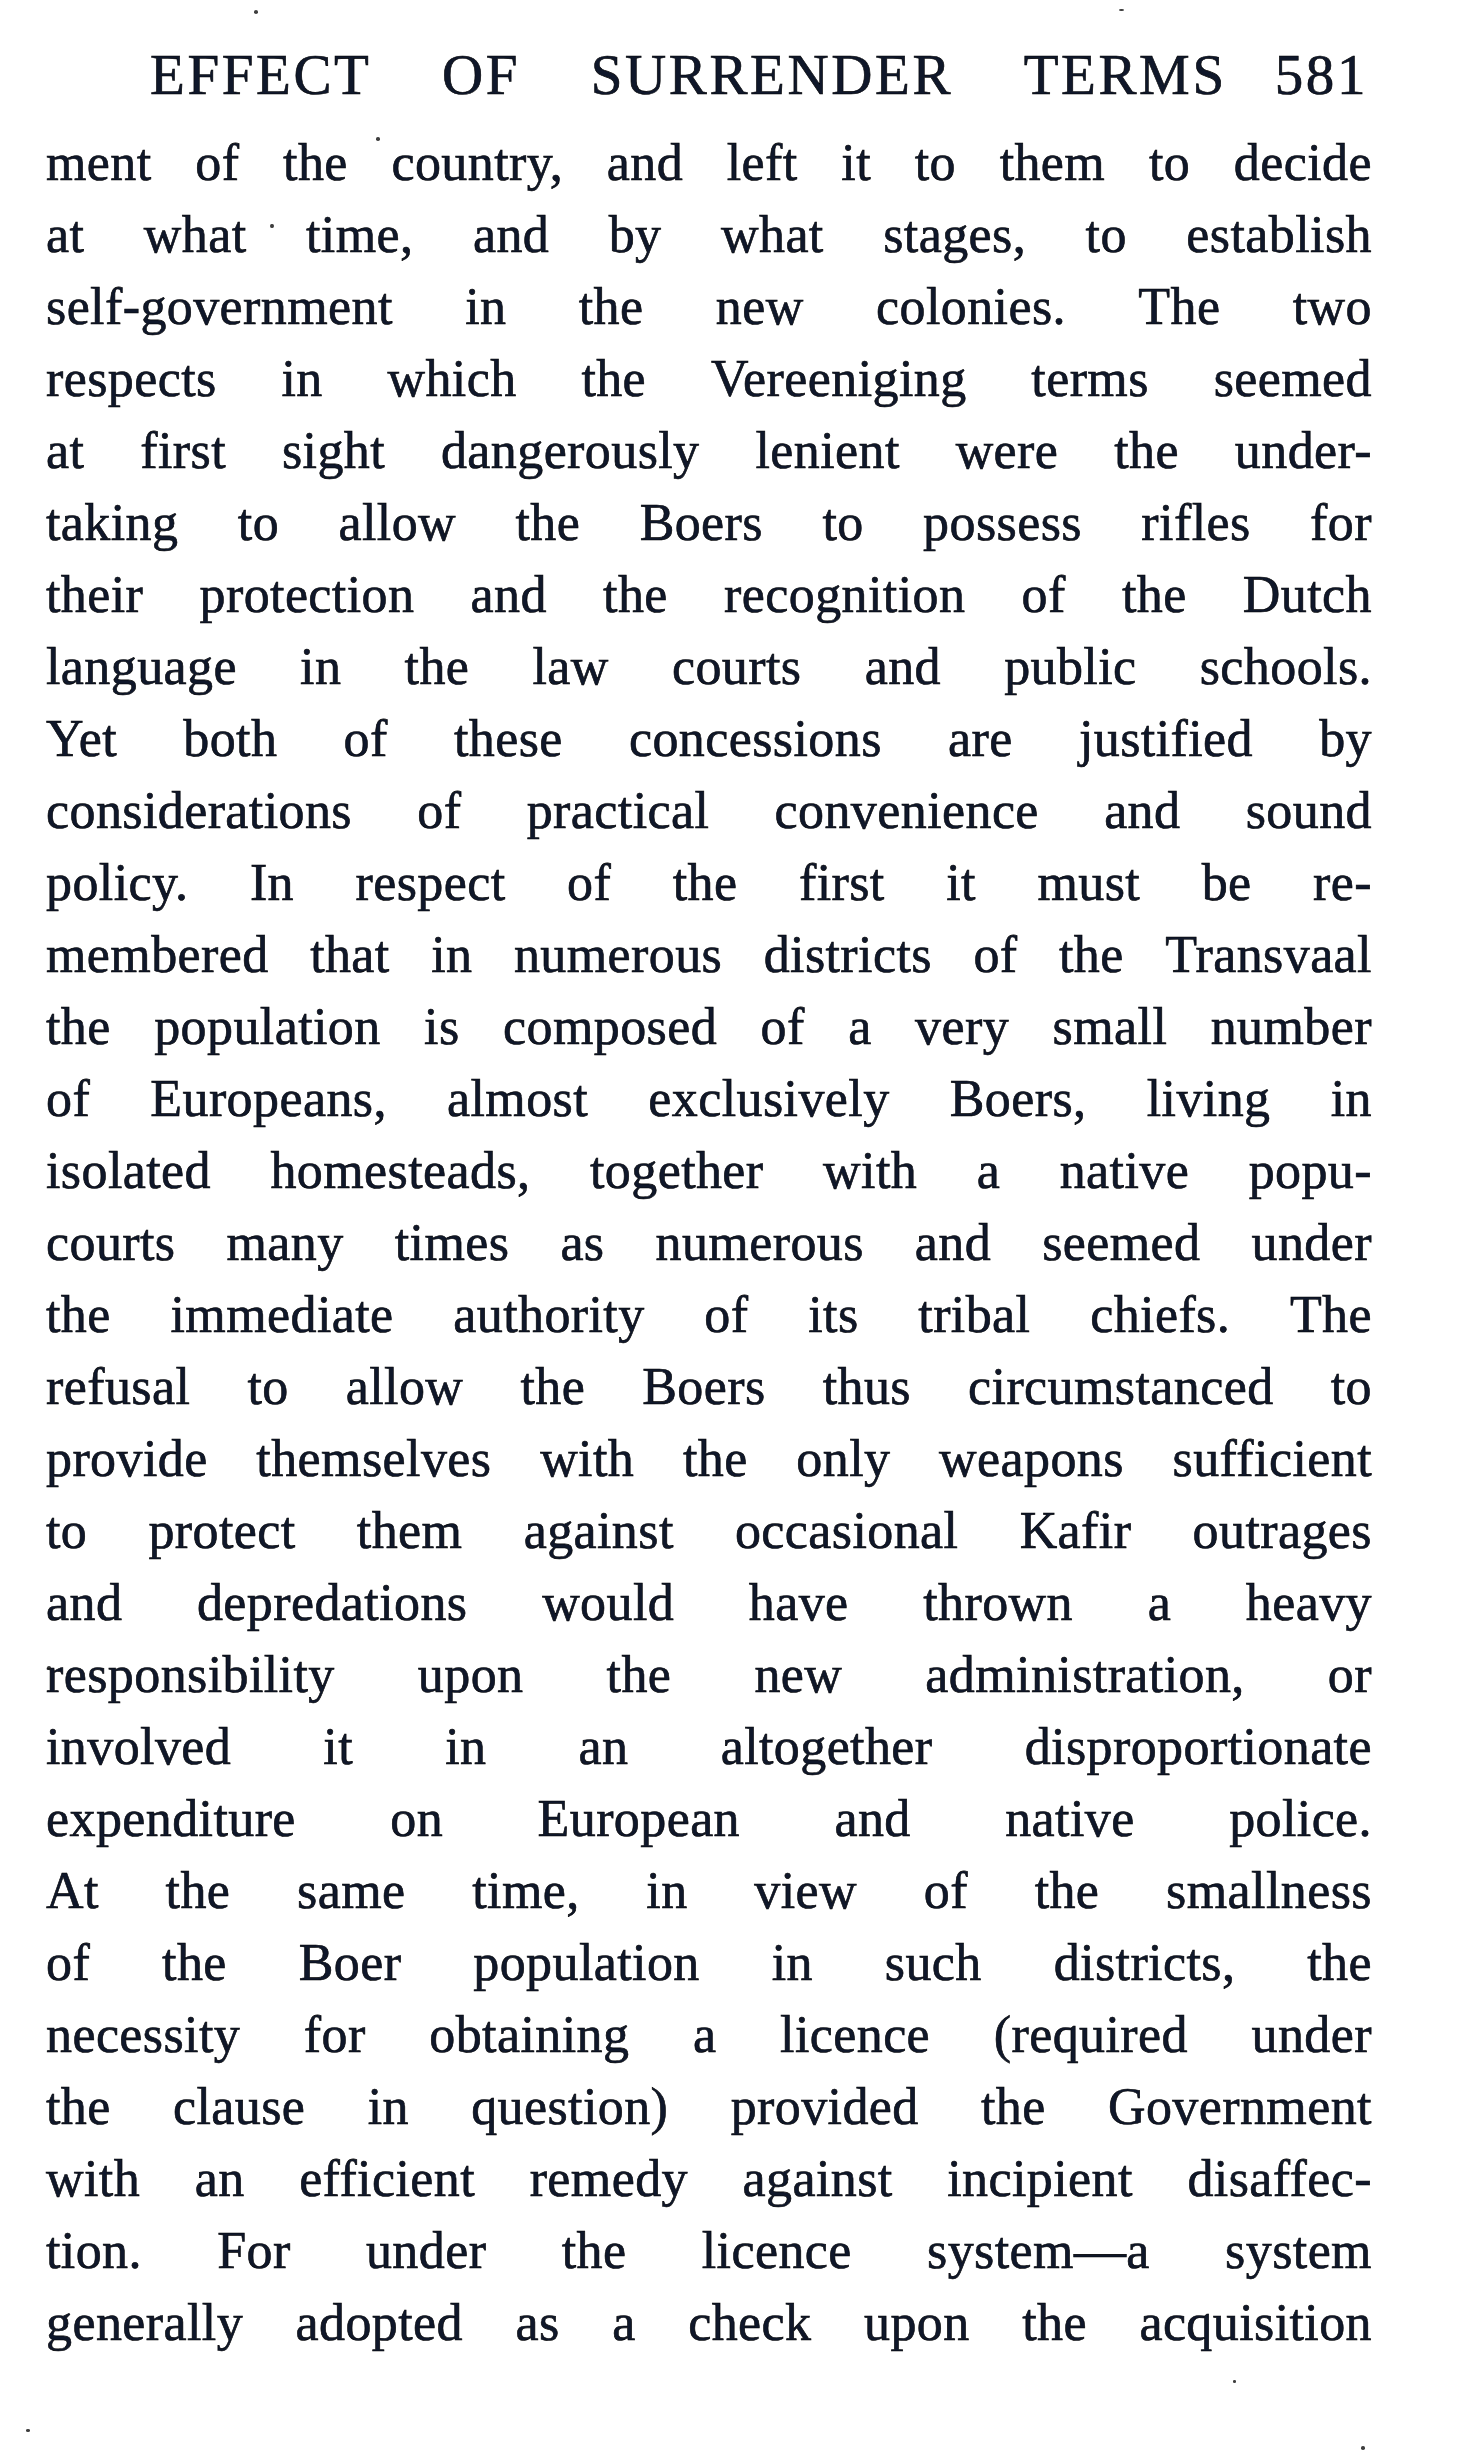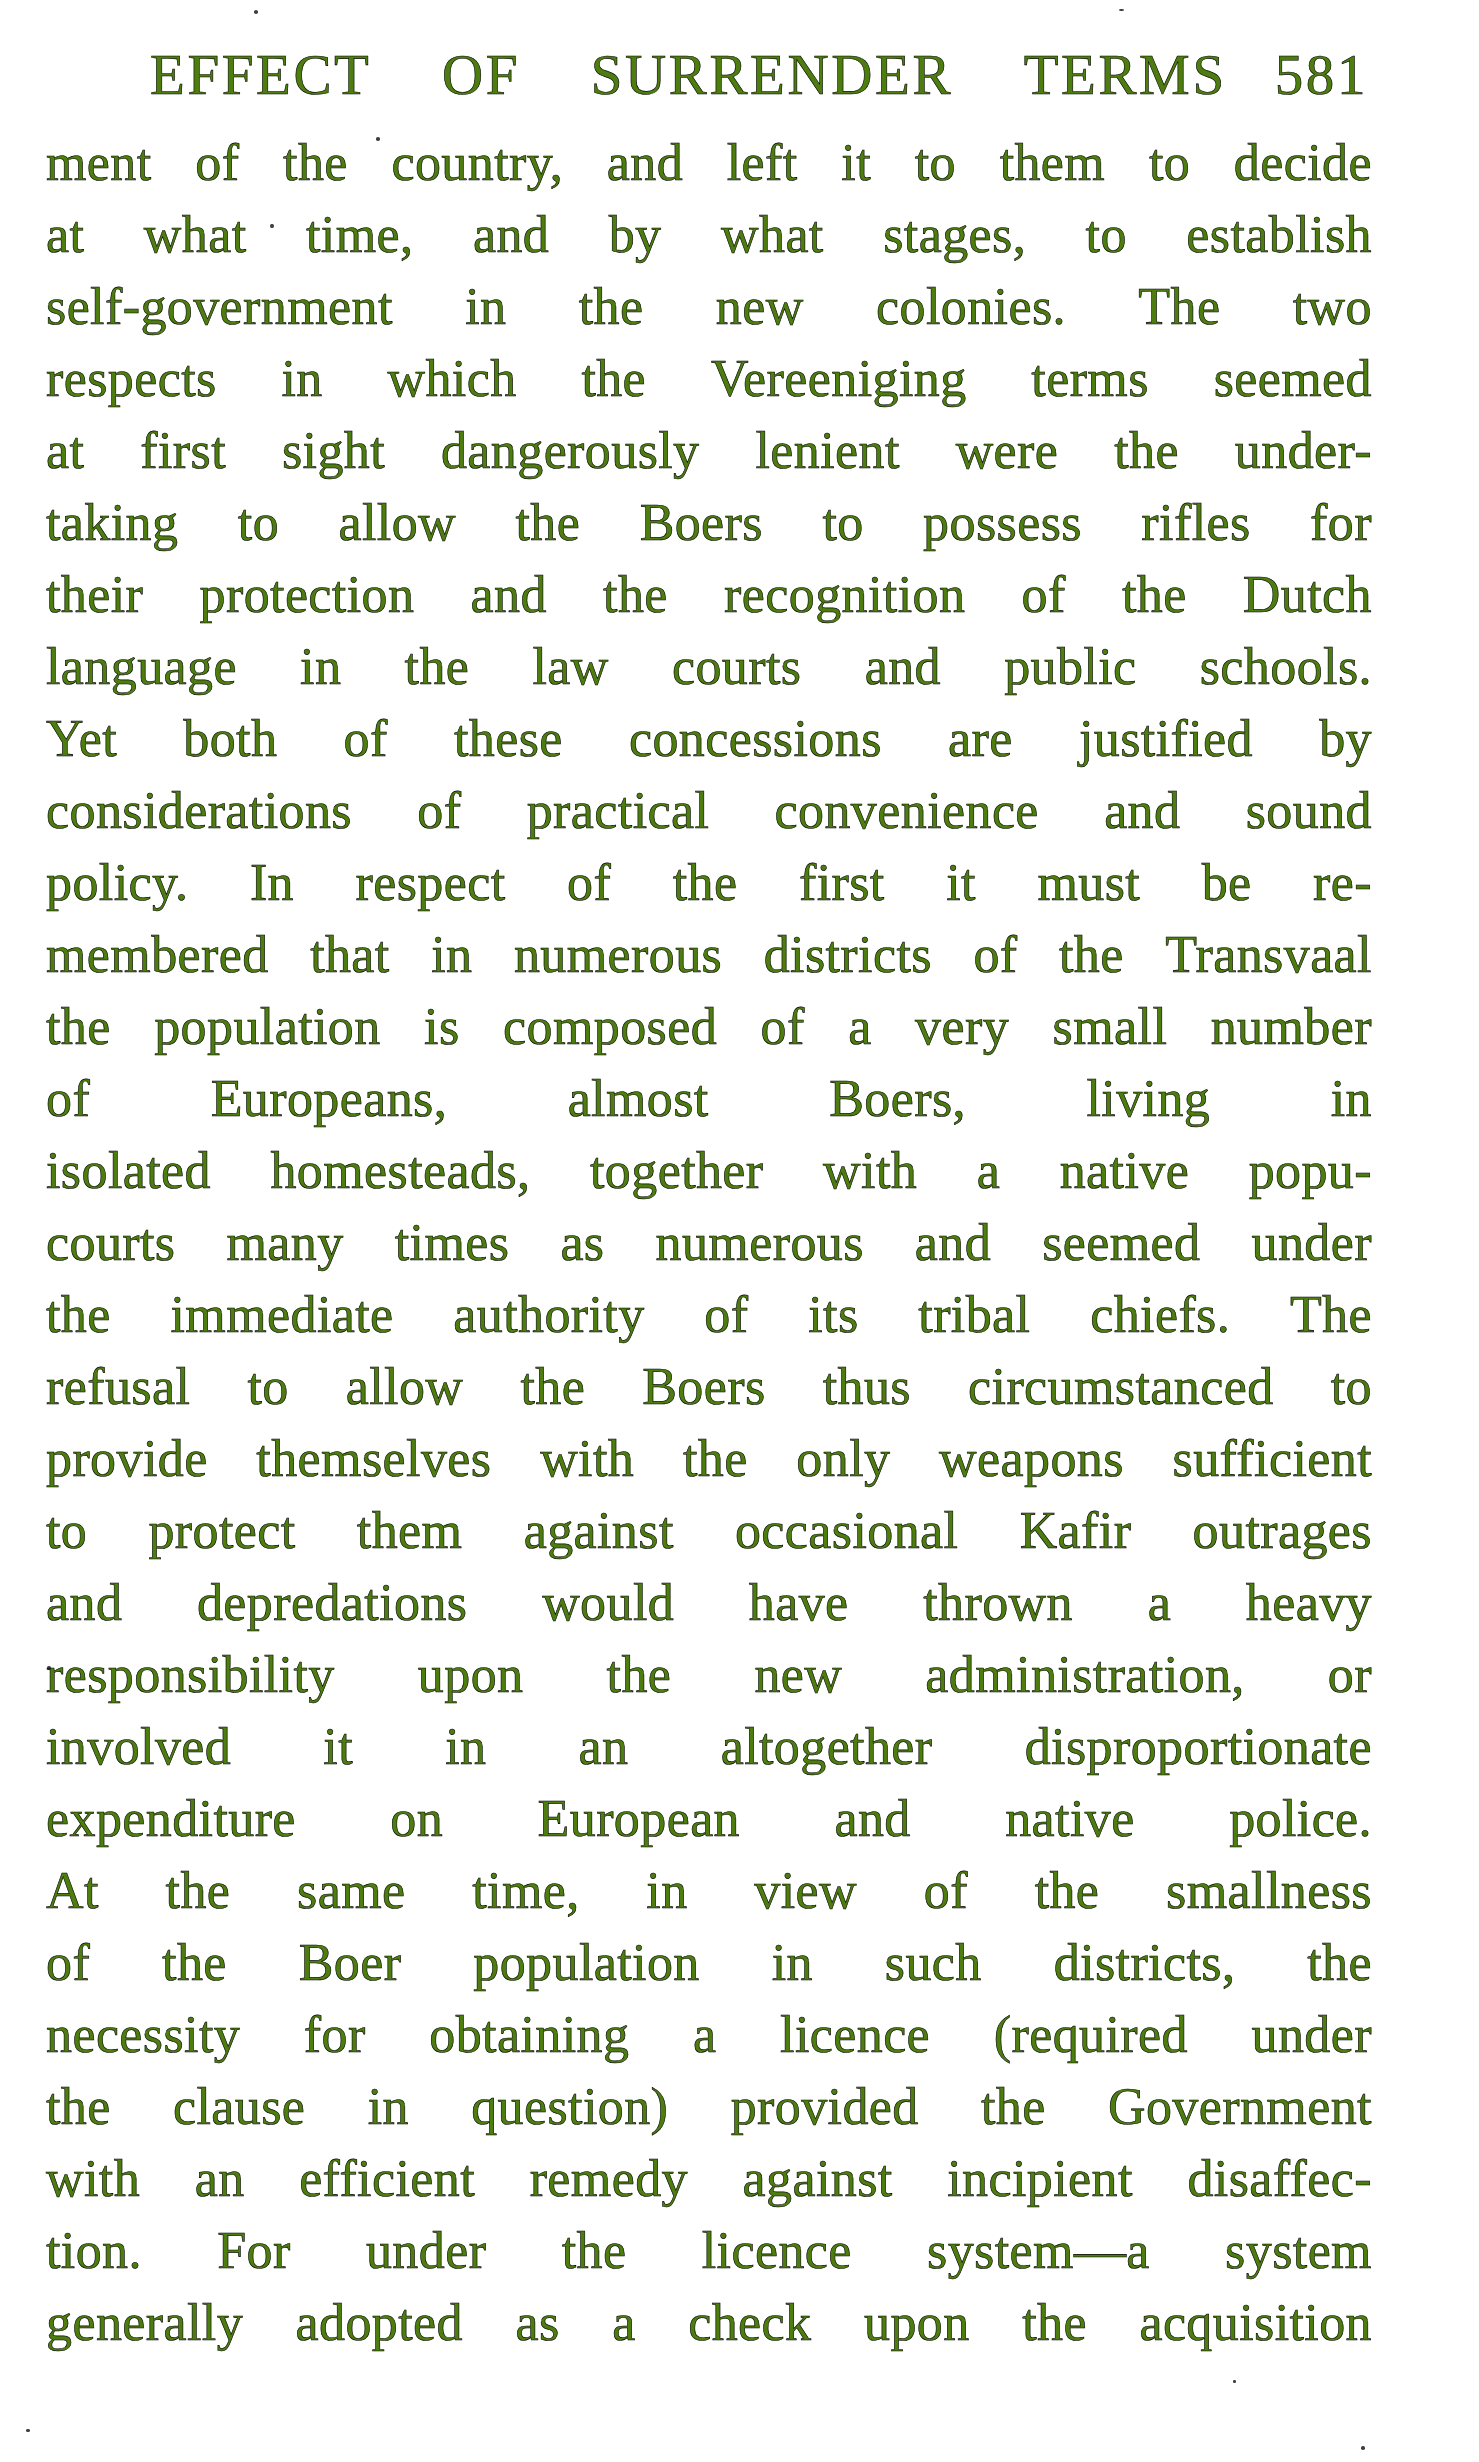--- a/index.html
+++ b/index.html
@@ -7,21 +7,21 @@
     padding: 0;
     background: #ffffff;
   }
   .page {
     position: relative;
     width: 1480px;
     height: 2462px;
     background: #ffffff;
     overflow: hidden;
     font-family: "Liberation Serif", serif;
-    color: #4d7c0f;
+    color: #0f172a;
     -webkit-text-stroke: 0.6px #000000;
   }
   .running-head {
     display: flex;
     align-items: baseline;
     margin: 40px 112px 0 150px;
     font-size: 57px;
     line-height: 69px;
     letter-spacing: 2.6px;
     white-space: pre;
@@ -200,20 +200,21 @@
         <span class="word">of</span>
         <span class="word">a</span>
         <span class="word">very</span>
         <span class="word">small</span>
         <span class="word">number</span>
       </div>
     <div class="text-line">
         <span class="word">of</span>
         <span class="word">Europeans,</span>
         <span class="word">almost</span>
+        <span class="word">exclusively</span>
         <span class="word">Boers,</span>
         <span class="word">living</span>
         <span class="word">in</span>
       </div>
     <div class="text-line">
         <span class="word">isolated</span>
         <span class="word">homesteads,</span>
         <span class="word">together</span>
         <span class="word">with</span>
         <span class="word">a</span>

